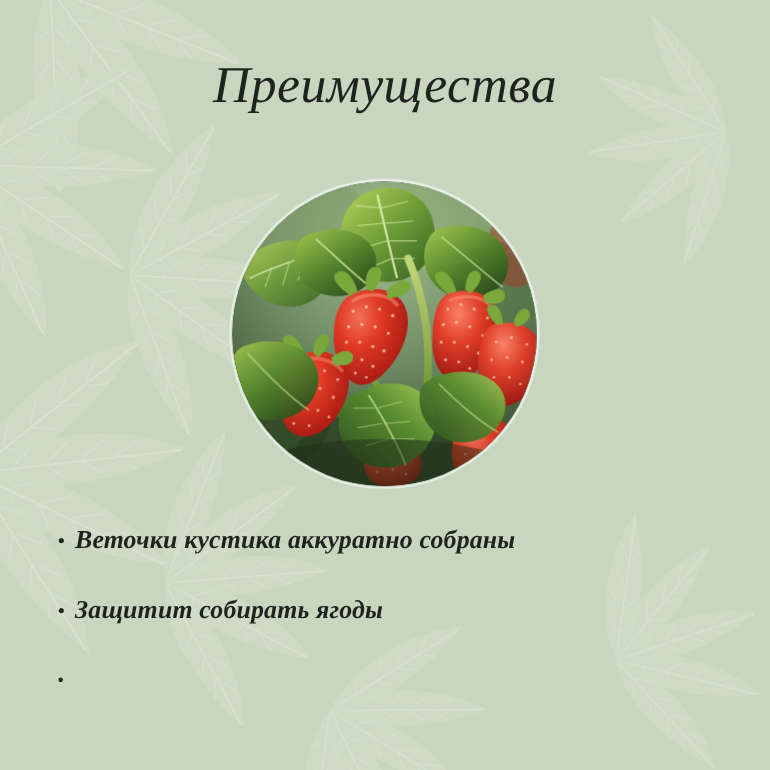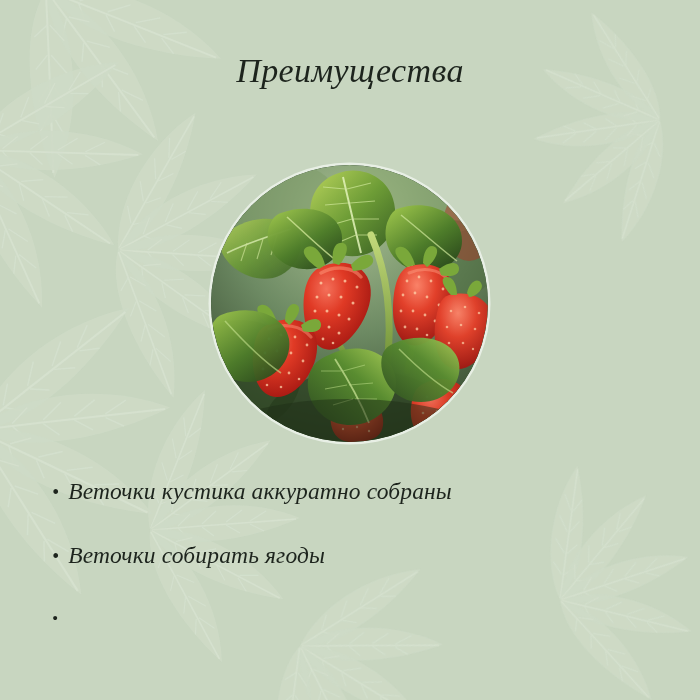--- a/index.html
+++ b/index.html
@@ -34,21 +34,21 @@
   
   #title {
     position: absolute;
     top: 52px;
     left: 0;
     width: 700px;
     text-align: center;
     font-family: "Liberation Serif", "DejaVu Serif", serif;
     font-style: italic;
     font-weight: 400;
-    font-size: 34px;
+    font-size: 47px;
     line-height: 1.12;
     letter-spacing: 0.4px;
     color: #1d241d;
     white-space: nowrap;
   }
 
   
   #photo-wrap {
     position: absolute;
     left: 211px;
@@ -93,20 +93,21 @@
   }
   #bullets li .dot {
     flex: 0 0 auto;
     font-size: 20px;
     line-height: 64px;
     color: #1d241d;
     margin-right: 9px;
   }
   #bullets li .btext {
     flex: 0 1 auto;
+    font-weight: bold;
   }
   
   #bullets li.long {
     font-size: 23.2px;
     letter-spacing: -0.1px;
   }
   #bullets li.long .dot {
     font-size: 17px;
     margin-right: 6px;
   }
@@ -391,20 +392,20 @@
     </svg>
   </div>
 
   <ul id="bullets">
     <li>
       <span class="dot">•</span>
       <span class="btext">Веточки кустика аккуратно собраны</span>
     </li>
     <li>
       <span class="dot">•</span>
-      <span class="btext">Веточки собирать ягоды</span>
+      <span class="btext">Защитит собирать ягоды</span>
     </li>
     <li class="long">
       <span class="dot">•</span>
     </li>
   </ul>
 
 </div>
 
 </body></html>

